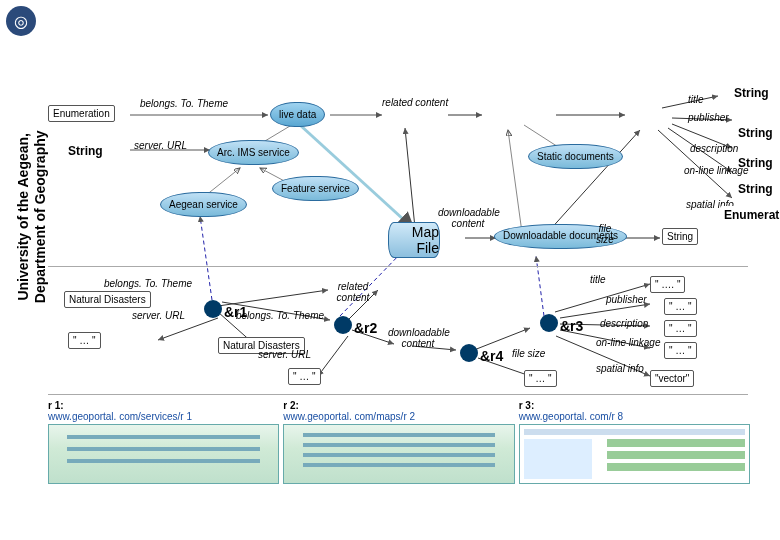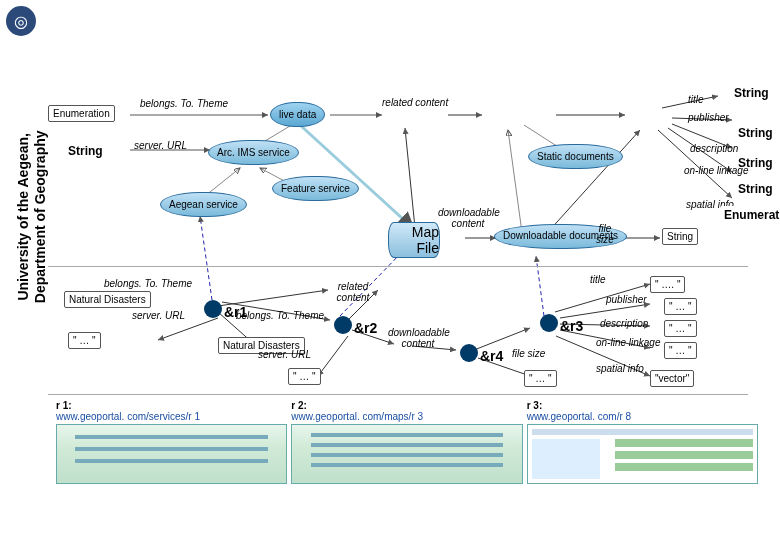--- a/index.html
+++ b/index.html
@@ -7,21 +7,21 @@
   .title{position:absolute;top:4px;left:55px;width:670px;text-align:center;font-size:28px;font-weight:400;}
   .logo{position:absolute;top:6px;left:6px;width:30px;height:30px;border-radius:50%;background:#2b4a7a;display:flex;align-items:center;justify-content:center;color:#fff;font-size:16px;}
   .side{position:absolute;top:200px;left:-55px;transform:rotate(-90deg);font-size:14px;font-weight:700;text-align:center;line-height:1.2;}
   .node{position:absolute;border:1px solid #555;background:#fff;padding:2px 4px;font-size:10px;border-radius:2px;white-space:nowrap;}
   .bubble{border-radius:50%/55%;background:linear-gradient(#9fd3f0,#5aa7d2);border:1px solid #2a6b9e;text-align:center;font-size:10px;padding:6px 8px;position:absolute;}
   .bubble2{border-radius:50%/55%;background:linear-gradient(#bfe0f5,#7abada);border:1px solid #2a6b9e;font-size:10px;padding:6px 8px;position:absolute;}
   .cyl{position:absolute;width:50px;height:34px;border:1px solid #2a6b9e;border-radius:6px/14px;background:linear-gradient(#d0e9f8,#8cbfde);font-size:14px;text-align:right;display:flex;align-items:center;justify-content:center;}
   .lbl{position:absolute;font-size:10px;font-style:italic;}
   .lblb{position:absolute;font-size:14px;font-weight:700;}
   .hr{position:absolute;left:48px;width:700px;height:1px;background:#aaa;}
-  .footer{position:absolute;left:56px;bottom:6px;width:700px;display:flex;gap:6px;}
+  .footer{position:absolute;left:48px;bottom:6px;width:700px;display:flex;gap:6px;}
   .fcol{flex:1;font-size:10px;}
   .fcol a{color:#1a4fa3;text-decoration:none;}
   .thumb{width:100%;height:58px;margin-top:2px;border:1px solid #6aa;background:linear-gradient(#e8f5ec,#d0ead6 40%,#bfe0cc);position:relative;overflow:hidden;}
   .thumb .bar{position:absolute;left:8%;width:84%;height:4px;background:#7ab;}
   .thumb .doc{position:absolute;right:30%;top:10px;width:22px;height:30px;background:#fff;border:1px solid #888;}
   svg.lines{position:absolute;top:0;left:0;width:780px;height:540px;pointer-events:none;}
   .dot{position:absolute;width:18px;height:18px;border-radius:50%;background:#003a66;}
   .string{font-size:12px;font-weight:700;}
 </style>
 </head>
@@ -164,21 +164,21 @@
       <b>r 1:</b><br>
       <a>www.geoportal. com/services/r 1</a>
       <div class="thumb">
         <div class="bar" style="top:10px"></div>
           <div class="bar" style="top:22px"></div>
           <div class="bar" style="top:34px"></div>
       </div>
     </div>
     <div class="fcol">
       <b>r 2:</b><br>
-      <a>www.geoportal. com/maps/r 3</a>
+      <a>www.geoportal. com/maps/r 2</a>
       <div class="thumb">
         <div class="bar" style="top:8px"></div>
           <div class="bar" style="top:18px"></div>
           <div class="bar" style="top:28px"></div>
           <div class="bar" style="top:38px"></div>
       </div>
     </div>
     <div class="fcol">
       <b>r 3:</b><br>
       <a>www.geoportal. com/r 8</a>

